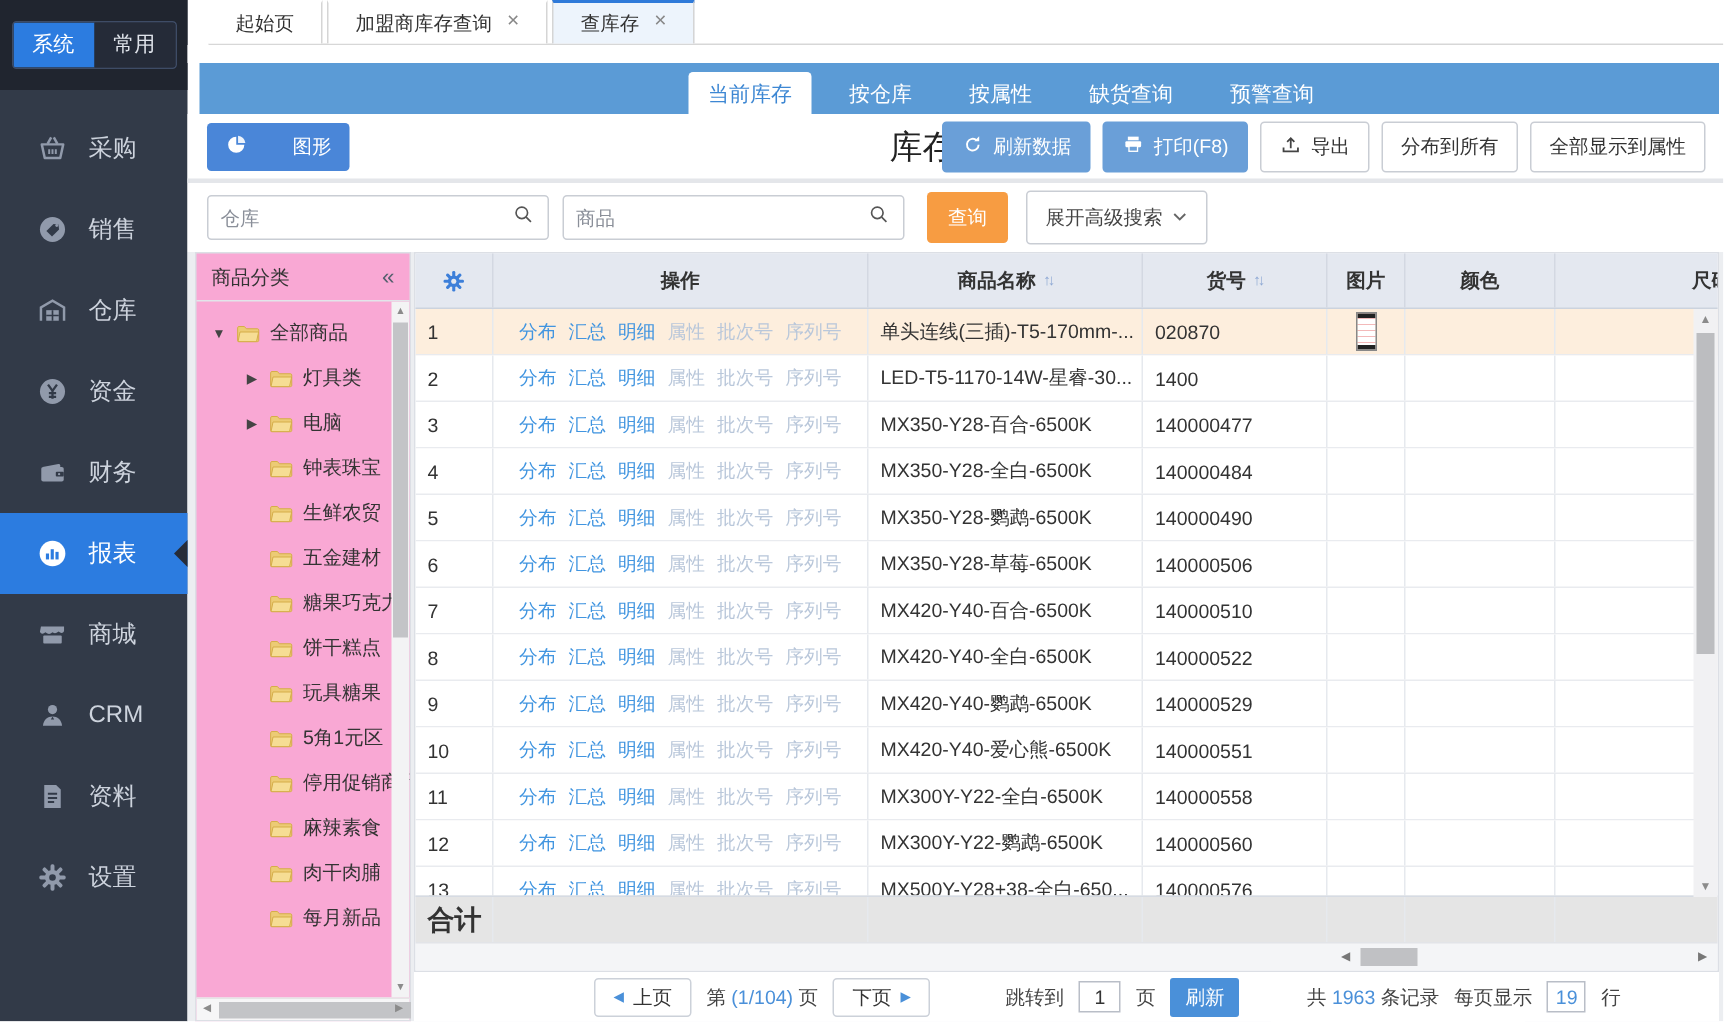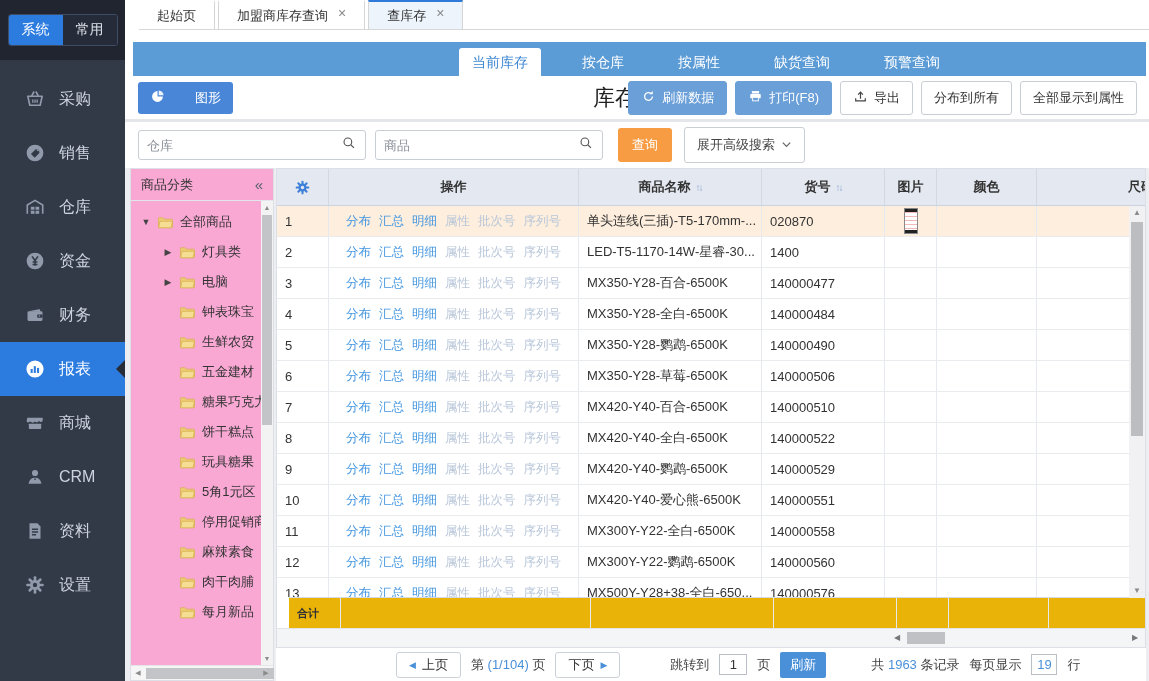--- a/index.html
+++ b/index.html
@@ -28,21 +28,21 @@
   .tabstrip { height:30px; background:#fff; display:flex; border-bottom:1px solid #d7d7d7;margin-left:14px; }
   .wtab { padding:0 18px; display:flex; align-items:center; gap:10px; border:1px solid #d5d5d5; border-bottom:none;
       border-top:2px solid transparent; margin-left:3px; font-size:13px; color:#333; background:#fff; cursor:pointer; }
   .wtab:first-child { margin-left:0; border-left:none; }
   .wtab.active { border-top:2px solid #2f7ad9; background:#edf4fc; }
   .wtab .close { color:#888; font-size:14px; line-height:1; margin-top:-6px; cursor:pointer; }
 
   .gapstrip { height:12px; background:#fff; }
 
   .bluebar { height:34px; background:#5b9bd6; margin:0 3px 0 8px; display:flex; align-items:flex-end; padding-left:326px; }
-  .vtab { height:28px; line-height:28px; padding:0 13px; color:#fff; font-size:14px; margin-right:28px; cursor:pointer; white-space:nowrap; }
+  .vtab { height:28px; line-height:28px; padding:0 13px; color:#fff; font-size:14px; margin-right:12px; cursor:pointer; white-space:nowrap; }
   .vtab.active { background:#fff; color:#3d87d3; border-radius:3px 3px 0 0; }
 
   .toolbar { height:46px; display:flex; align-items:center; padding:0 12px 0 13px; position:relative; background:#fff;
       border-bottom:3px solid #e4e6ea; }
   .btn { display:flex; align-items:center; gap:6px; font-size:13px; border-radius:3px; cursor:pointer; white-space:nowrap; }
   .btn svg { width:15px; height:15px; }
   .btn-graph { background:#4a86d8; color:#fff; padding:7px 12px;gap:30px; }
   .page-title { position:absolute; left:0; right:0; text-align:center; font-size:22px; color:#222; pointer-events:none; }
   .toolbar-right { margin-left:auto; display:flex; gap:8px; z-index:1; }
   .btn-blue { background:#6a9fd8; color:#fff; padding:7px 12px; border:1px solid #6a9fd8; }
@@ -92,21 +92,21 @@
   .trow.hl { background:#fdeedd; }
   .td { display:flex; align-items:center; border-right:1px solid #e6e9ee; padding:0 8px; overflow:hidden; white-space:nowrap; }
   .td:last-child { border-right:none; }
   .td-ops { justify-content:center; gap:8px; padding:12px 4px; font-size:12.5px; }
   .op.en { color:#4195e0; cursor:pointer; }
   .op.dis { color:#b9c7da; }
   .thumb { width:14px; height:26px; background:
       linear-gradient(#222 0 3px, transparent 3px calc(100% - 3px), #222 calc(100% - 3px)),
       repeating-linear-gradient(#fff 0 3px, #f3b9b9 3px 4px);
       border:1px solid #888; margin:0 auto; }
-  .total-row { height:31px; background:#eab308; font-size:11px; color:#333; border-top:1px solid #d6dbe3; flex-shrink:0;margin-left:12px; }
+  .total-row { height:31px; background:#e5e5e5; font-size:18px; color:#333; border-top:1px solid #d6dbe3; flex-shrink:0; }
   .total-row .td { font-weight:bold; }
 
   .v-scroll { position:absolute; right:0; top:37px; width:16px; height:392px; background:#f1f1f3; }
   .v-scroll .arr { position:absolute; left:0; width:16px; height:14px; font-size:8px; color:#8b8b8b; text-align:center; line-height:14px; cursor:pointer; }
   .v-thumb { position:absolute; left:2px; top:16px; width:12px; height:214px; background:#bcbdc0; cursor:pointer; }
 
   .h-scroll { height:19px; background:#f4f5f7; border-top:1px solid #e2e4e8; position:relative; flex-shrink:0; }
   .h-scroll .arr { position:absolute; top:0; width:16px; height:18px; font-size:8px; color:#777; text-align:center; line-height:18px; cursor:pointer; }
   .h-thumb { position:absolute; left:630px; top:3px; width:38px; height:12px; background:#c0c1c4; cursor:pointer; }
 

